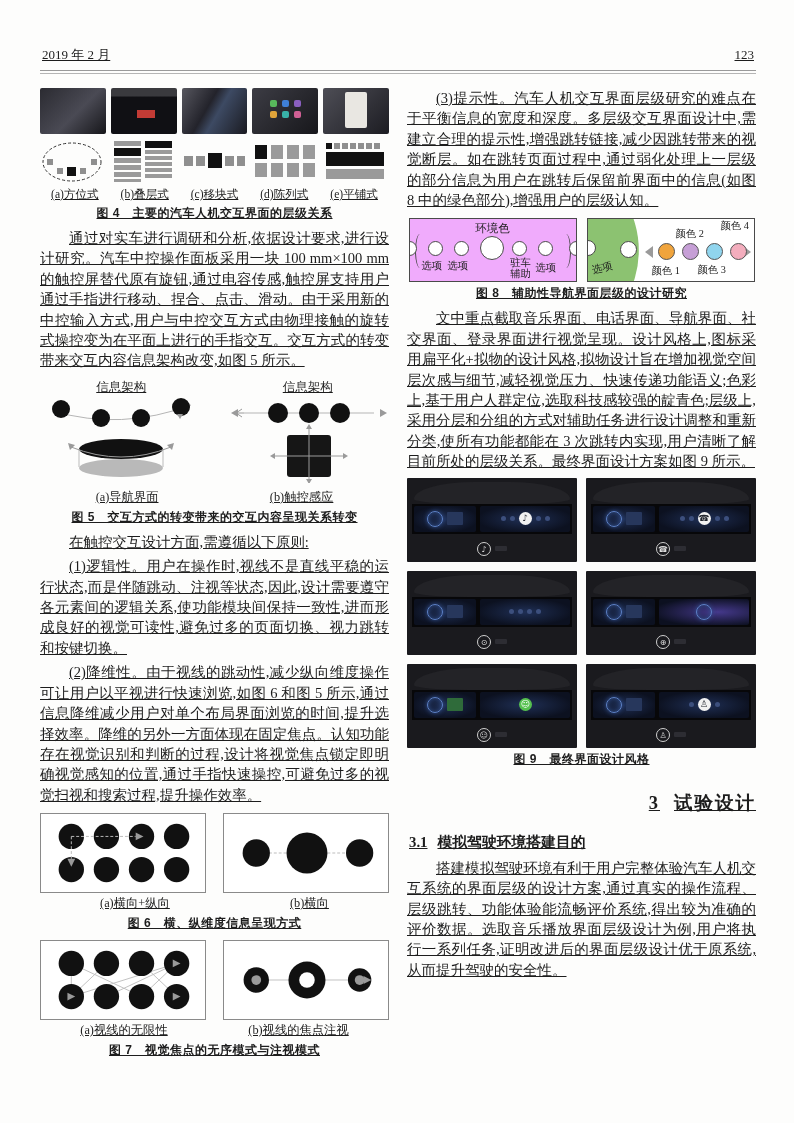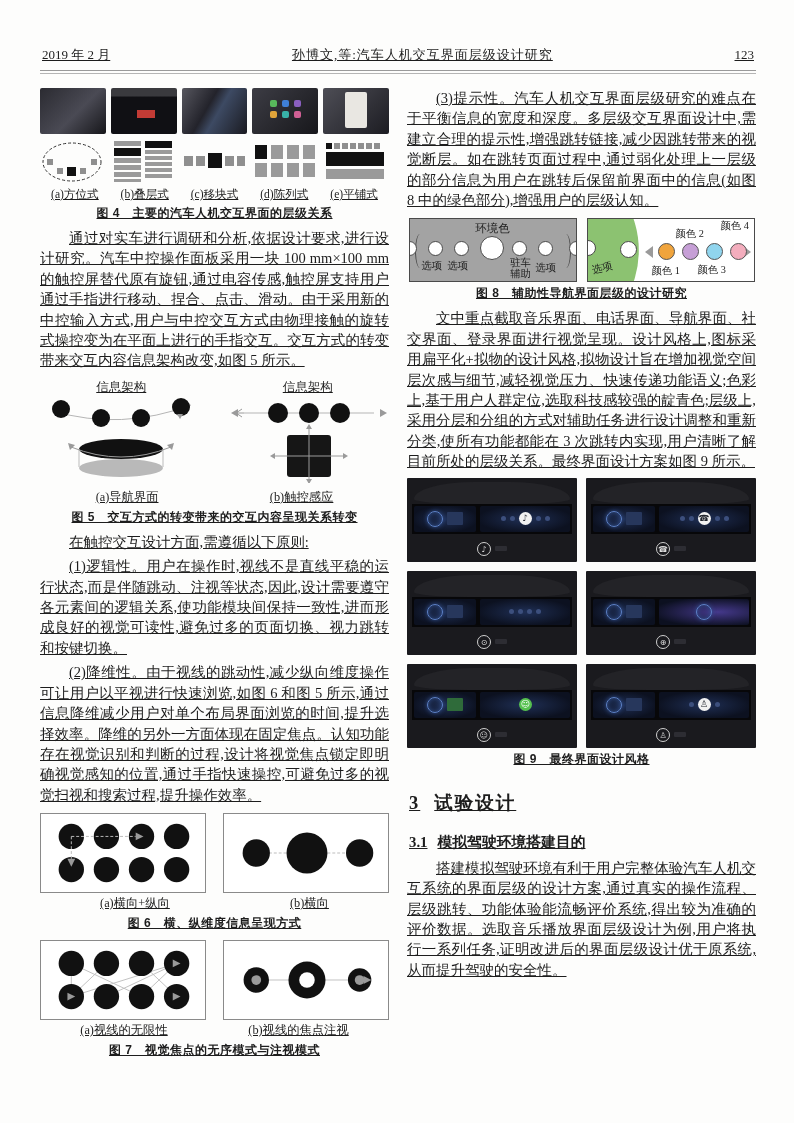--- a/index.html
+++ b/index.html
@@ -39,21 +39,21 @@
                text-align:center; margin-top:3px; }
   
   .f5-row { display:flex; justify-content:space-around; margin-top:8px;gap:24px; }
   .f5-cell { text-align:center; }
   .f5-title { font-size:12.5px; margin-bottom:1px; }
   .fbox-row { display:flex; justify-content:space-between; margin-top:8px; }
   .fbox { border:1px solid #8a8a8a; background:#fff; }
   
   .f8-row { display:flex; justify-content:center; gap:10px; margin-top:8px; }
   .f8-panel { width:168px; height:64px; border:1px solid #4a4a4a; position:relative; overflow:hidden;}
-  .f8-left { background:#a3a3a3; }
+  .f8-left { background:#f0abfc; }
   .f8-env { position:absolute; top:2px; left:0; right:0; text-align:center; font-size:11.5px; }
   .wc { position:absolute; background:#fff; border:1px solid #4a4a4a; border-radius:50%; }
   .f8-opt { position:absolute; font-size:10.3px; white-space:nowrap;}
   .arcL,.arcR { position:absolute; top:15px; width:10px; height:34px; border-radius:50%; }
   .arcL { left:5px; border-left:1.2px solid #4a4a4a; }
   .arcR { right:5px; border-right:1.2px solid #4a4a4a; }
   .f8-right { background:#fff; }
   .f8-green { position:absolute; left:0; top:0; width:54px; height:100%; background:#8cc271;
               clip-path:ellipse(95% 115% at 0% 50%); }
   .cc { position:absolute; top:24px; width:17px; height:17px; border-radius:50%; border:1px solid #555; }
@@ -80,32 +80,31 @@
   .cicon { width:13px; height:13px; border-radius:50%; background:#f2f2f2; color:#20242c;
            font-size:9px; line-height:13px; text-align:center; font-family:"DejaVu Sans",sans-serif;}
   .tile.t4 .scr-r { background:radial-gradient(ellipse at 65% 50%, #45398c 0%, #0c1020 80%); }
   .tile.t5 .cicon { background:#56c14f; color:#fff; }
   .lower { position:absolute; bottom:6px; left:0; right:0; display:flex; align-items:center;
            justify-content:center; gap:4px; }
   .licon { width:14px; height:14px; border-radius:50%; border:1px solid #cfcfcf; color:#dedede;
            font-size:8px; line-height:13px; text-align:center; font-family:"DejaVu Sans",sans-serif;}
   .ltxt { width:12px; height:5px; background:#2d2d33; border-radius:1px;}
   
-  h2.sec { font-size:18.5px; font-weight:600; letter-spacing:2px; margin:22px 0 18px 2px; }
+  h2.sec { font-size:18.5px; font-weight:600; letter-spacing:2px; margin:22px 0 18px 2px;text-align:right; }
   h3.subsec { font-size:14.8px; font-weight:700; margin:6px 0 6px 2px; }
   .num { margin-right:14px; }
 </style>
 </head>
 <body>
 
 <div class="page">
 
   <div class="hdr">
     <span>2019 年 2 月</span>
-    <span class="c">孙博文,等:汽车人机交互界面层级设计研究</span>
     <span>123</span>
   </div>
   <div class="hdr-rule"></div>
 
   <div class="cols">
 
   <div class="col">
 
     <div>
       <div class="f4-row">

